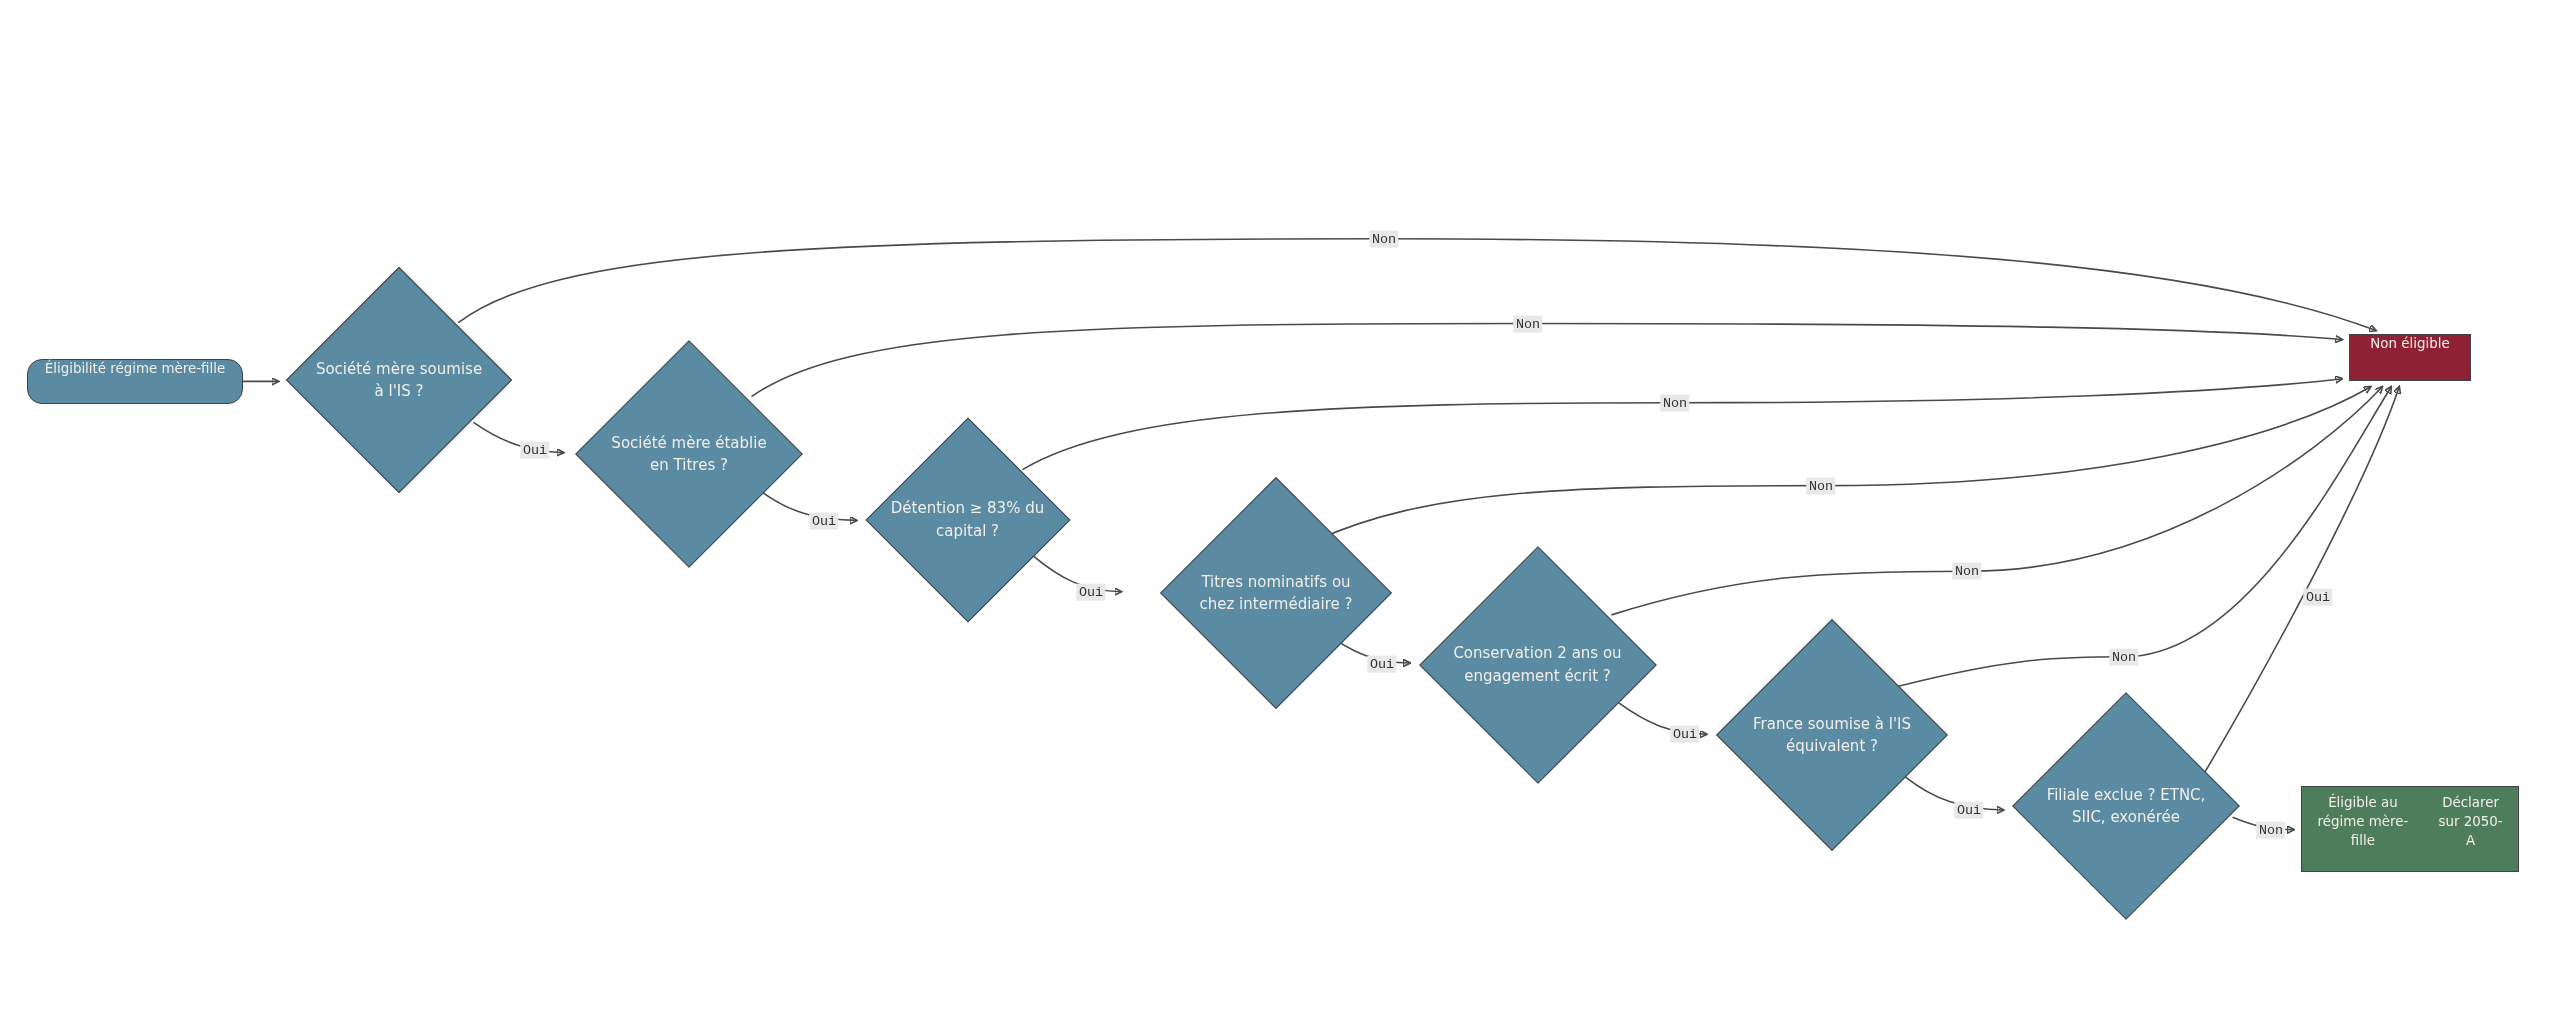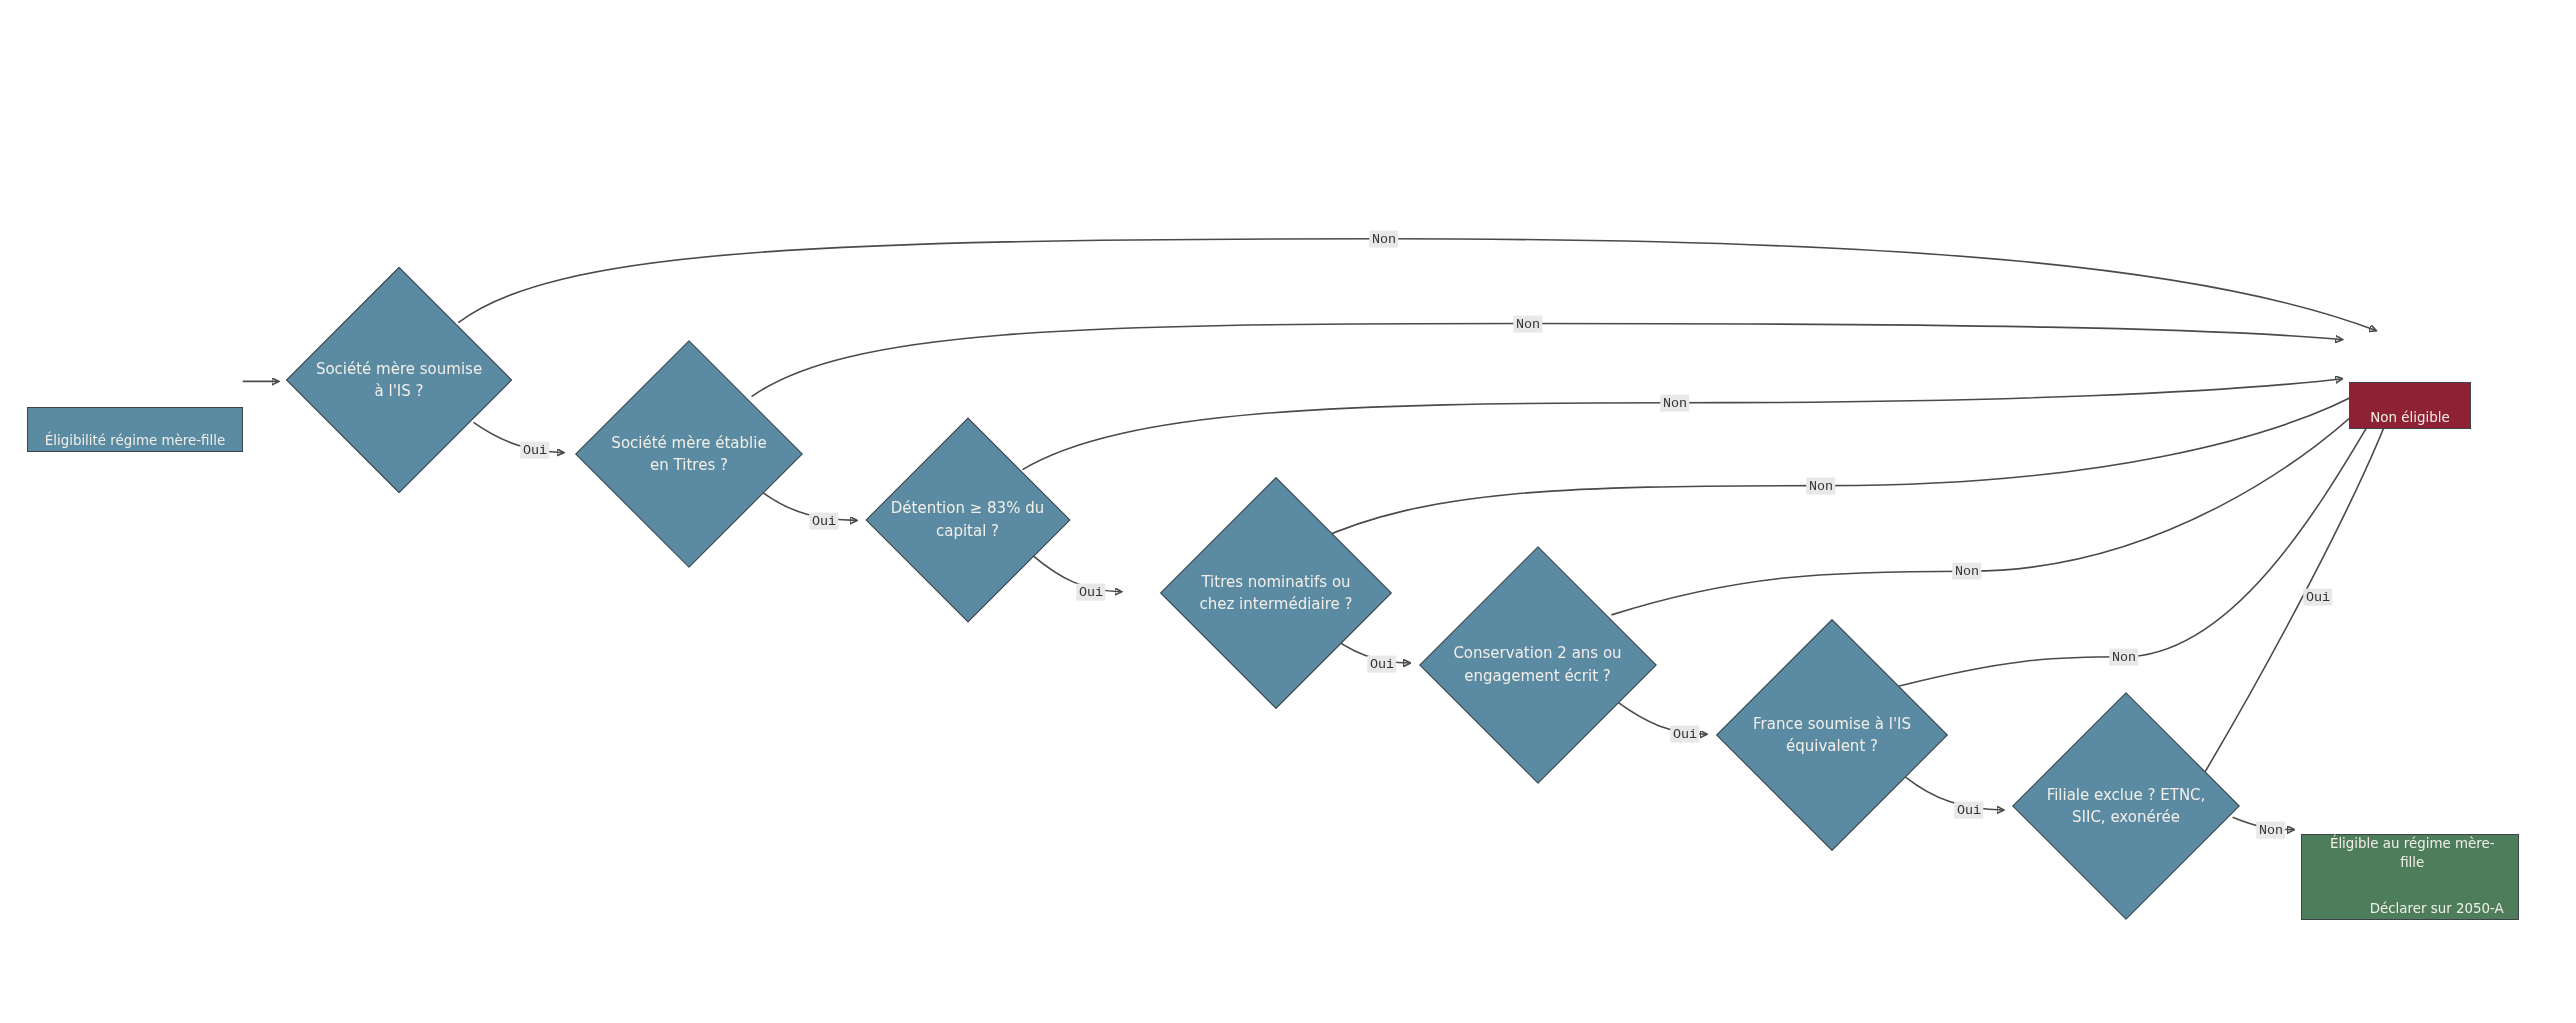--- a/index.html
+++ b/index.html
@@ -14,28 +14,27 @@
   }
   html,body{margin:0;padding:0;}
   body{
     width:2576px;height:1023px;position:relative;background:#ffffff;
     font-family:"DejaVu Sans", sans-serif;overflow:hidden;
   }
   svg.edges{position:absolute;left:0;top:0;z-index:1;}
   svg.edges path{fill:none;stroke:var(--edge);stroke-width:1.8px;}
   .node{position:absolute;z-index:2;}
   .rect-node{
-    display:flex;align-items:flex-end;justify-content:center;text-align:center;
+    display:flex;align-items:flex-start;justify-content:center;text-align:center;
     border:1.8px solid var(--border);color:var(--nodetext);font-size:13.4px;line-height:1.4;
     box-sizing:border-box;
-    margin-top:48px;
   }
-  .start-node{background:var(--blue);}
+  .start-node{background:var(--blue);border-radius:15px;}
   .reject-node{background:var(--red);}
-  .accept-node{background:var(--green);flex-direction:column;padding:7.1px 14.3px;gap:28px;}
+  .accept-node{background:var(--green);padding:7.1px 14.3px;gap:28px;}
   .accept-node span{display:block;max-width:183px;}
   .diamond{z-index:2;}
   .diamond-shape{
     position:absolute;left:50%;top:50%;
     transform:translate(-50%,-50%) rotate(45deg);
     background:var(--blue);border:1.8px solid var(--border);box-sizing:border-box;
   }
   .diamond-text{
     position:absolute;inset:0;display:flex;align-items:center;justify-content:center;
     text-align:center;color:var(--nodetext);font-size:15px;line-height:1.5;

